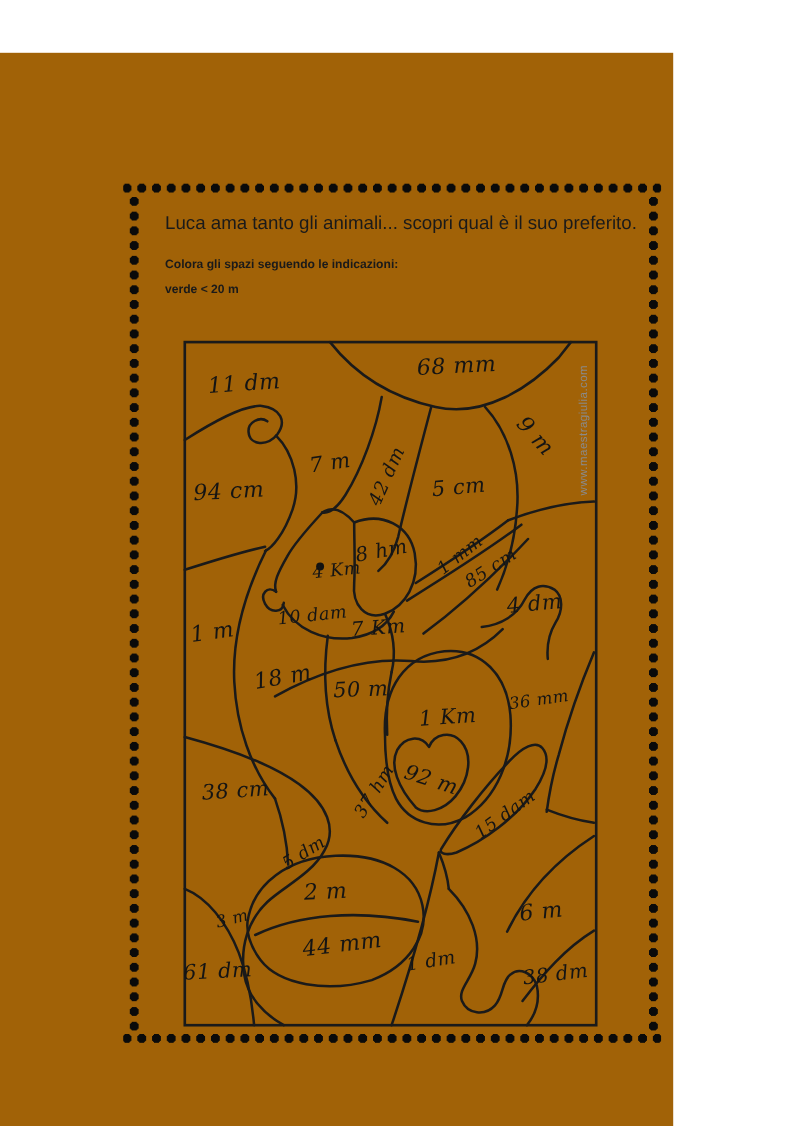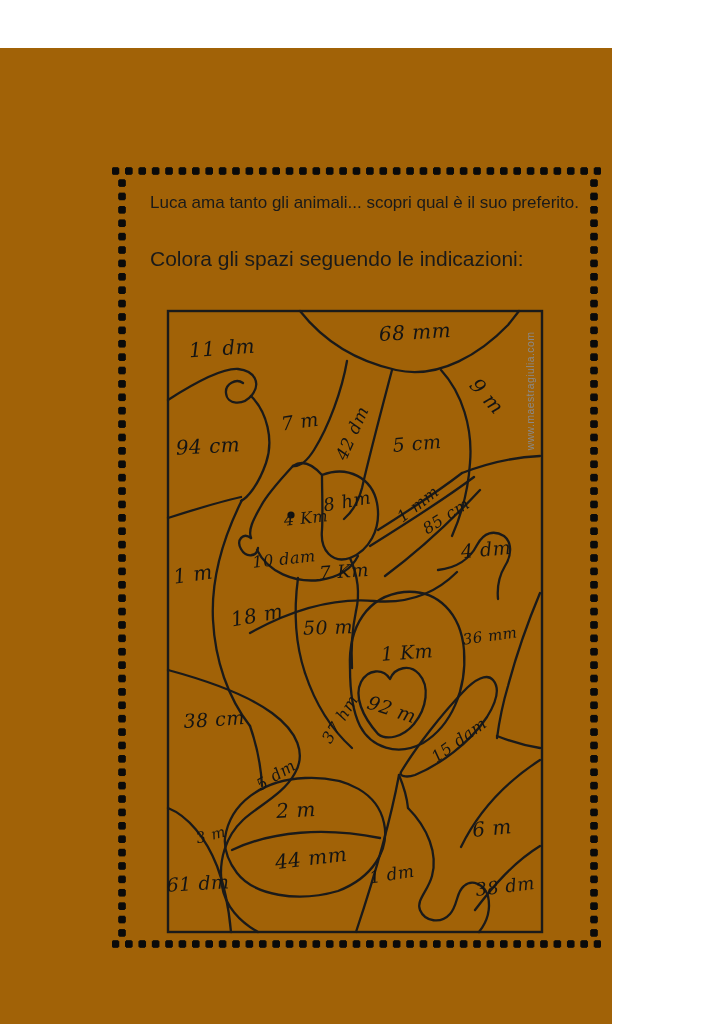--- a/index.html
+++ b/index.html
@@ -9,21 +9,21 @@
   }
   
   .dots{position:absolute;background-image:radial-gradient(circle 4.3px,#0a0a0a 97%,transparent 100%);
         background-size:13.4px 13.4px;background-position:center;}
   .dots-top{left:112px;top:117px;width:489px;height:12px;}
   .dots-bottom{left:112px;top:890px;width:489px;height:12px;}
   .dots-left{left:116px;top:131px;width:12px;height:758px;}
   .dots-right{left:588px;top:131px;width:12px;height:758px;}
 
   .title{position:absolute;left:150px;top:144px;width:440px;font-size:17px;line-height:21px;}
-  .instr{position:absolute;left:150px;top:200px;font-size:21px;line-height:22.4px;}
+  .instr{position:absolute;left:150px;top:182px;font-size:11px;line-height:22.4px;font-weight:bold;}
 
   svg.puzzle{position:absolute;left:0;top:0;}
   .ln{fill:none;stroke:#1a1a1a;stroke-width:2.3;stroke-linecap:round;stroke-linejoin:round;}
   .frame{fill:none;stroke:#1a1a1a;stroke-width:2.4;}
   .plabel{
     font-family:"DejaVu Serif",serif;font-style:italic;
     fill:#141414;text-anchor:middle;letter-spacing:0.5px;
   }
   .watermark{
     font-family:"Liberation Sans",sans-serif;font-size:10.5px;fill:#8a8a8a;
@@ -37,20 +37,21 @@
 
   <div class="dots dots-top"></div>
   <div class="dots dots-bottom"></div>
   <div class="dots dots-left"></div>
   <div class="dots dots-right"></div>
 
   <div class="title">Luca ama tanto gli animali... scopri qual è il suo preferito.</div>
 
   <div class="instr">
     <div>Colora gli spazi seguendo le indicazioni:</div>
+    <div>verde &lt; 20 m</div>
   </div>
 
   <svg class="puzzle" width="724" height="1024" viewBox="0 0 724 1024">
 
     <rect class="frame" x="168" y="263" width="374" height="621"></rect>
 
     <g>
       <path class="ln" d="M300 263 C326 296 360 314 396 322 C440 332 482 304 508 277 L519 263"></path>
       <path class="ln" d="M168 352 C196 334 222 320 238 321 C255 323 261 335 252 347 C243 358 227 357 226 345 C225 336 236 330 243 335"></path>
       <path class="ln" d="M251 348 C267 364 274 392 266 415 C258 438 247 450 241 453"></path>

